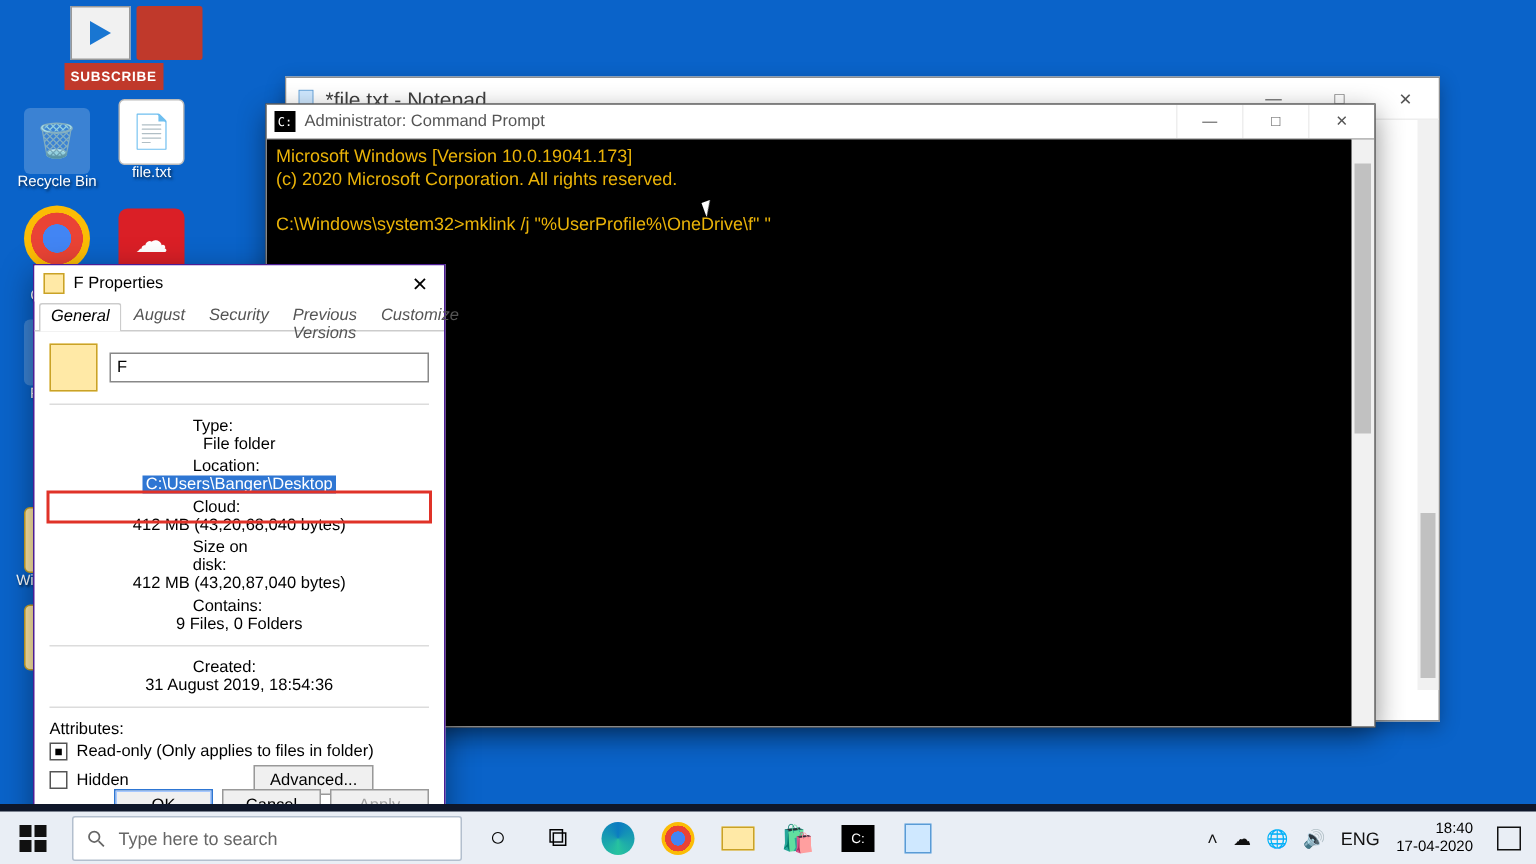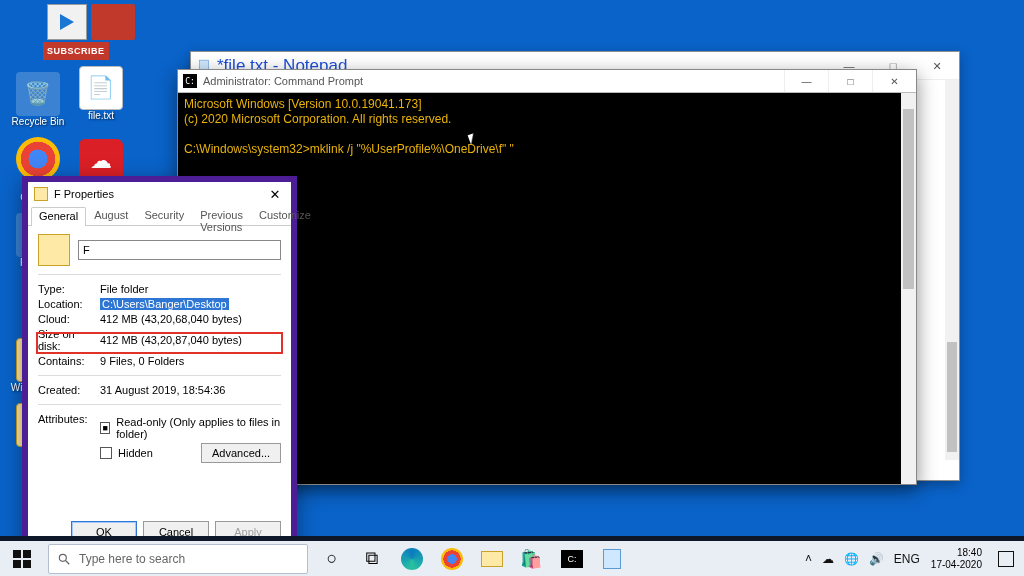--- a/index.html
+++ b/index.html
@@ -16,53 +16,53 @@
   .col2 { position: absolute; left: 76px; top: 66px; width: 50px; display:flex; flex-direction:column; gap:18px;}
 
   .subscribe { position:absolute; top:0; left:4px; width:100px; height:60px;margin-left:39px; }
   .subscribe .tile{position:absolute; top:4px; left:4px;width:40px;height:36px;background:#f1f1f1;border:1px solid #999;display:flex;align-items:center;justify-content:center;}
   .subscribe .play{width:0;height:0;border-top:8px solid transparent;border-bottom:8px solid transparent;border-left:14px solid #1976d2;}
   .subscribe .box{position:absolute;top:4px;left:48px;width:44px;height:36px;background:#c0392b;border-radius:2px;}
   .subscribe .bar{position:absolute;top:42px;left:0;height:18px;background:#c0392b;color:#fff;font-size:9px;font-weight:bold;letter-spacing:.5px;display:flex;align-items:center;justify-content:center;padding:0 4px;}
 
   
   .notepad-win { position:absolute; top:51px; left:190px; width:770px; height:430px; background:#fff; border:1px solid #8f8f8f; box-shadow:0 4px 12px rgba(0,0,0,.3); }
-  .notepad-win .tb { height:28px; background:#fff; display:flex; align-items:center; padding:0 6px; font-size:17px; color:#1d4ed8; border-bottom:1px solid #eee;}
+  .notepad-win .tb { height:28px; background:#fff; display:flex; align-items:center; padding:0 6px; font-size:14px; color:#404040; border-bottom:1px solid #eee;}
   .notepad-win .tb svg{width:14px;height:14px;margin-right:6px;}
   .notepad-win .controls{position:absolute;top:0;right:0;display:flex;}
   .notepad-win .controls .c{width:44px;height:28px;display:flex;align-items:center;justify-content:center;font-size:11px;color:#555;}
   .np-scroll{position:absolute;top:28px;right:0;bottom:20px;width:14px;background:#f1f1f1;}
   .np-thumb{position:absolute;bottom:8px;left:2px;width:10px;height:110px;background:#c1c1c1;}
 
   
   .cmd-win { position:absolute; top:69px; left:177px; width:740px; height:416px; background:#000; border:1px solid #888; box-shadow:0 6px 18px rgba(0,0,0,.45);}
   .cmd-win .tb { height:23px; background:#fff; display:flex; align-items:center; padding:0 5px; font-size:11px; color:#555; border-bottom:1px solid #bbb;}
   .cmd-win .tb .cmdicon{width:14px;height:14px;background:#000;margin-right:6px;display:flex;align-items:center;justify-content:center;color:#fff;font-size:8px;font-family:monospace;}
   .cmd-win .controls{position:absolute;top:0;right:0;display:flex;}
   .cmd-win .controls .c{width:44px;height:22px;display:flex;align-items:center;justify-content:center;font-size:10px;color:#555;background:#fff;border-left:1px solid #eee;}
   .cmd-term{position:absolute;top:23px;left:0;right:15px;bottom:0;background:#000;color:#eab308;font-family:Consolas,monospace;font-size:12px;padding:4px 6px;line-height:15px;white-space:pre;}
   .cmd-scroll{position:absolute;top:23px;right:0;bottom:0;width:15px;background:#f1f1f1;}
   .cmd-scroll .thumb{position:absolute;top:16px;left:2px;width:11px;height:180px;background:#c1c1c1;}
   .cursor{position:absolute;top:63px;left:291px;width:12px;height:18px;pointer-events:none;}
   .cursor::before{content:"";position:absolute;width:0;height:0;border-left:6px solid #fff;border-right:6px solid transparent;border-bottom:10px solid transparent;border-top:0;filter:drop-shadow(0 0 1px #000);transform:rotate(-20deg);}
 
   
-  .props { position:absolute; top:176px; left:22px; width:275px; height:382px; background:#fff; border:6px solid #4c1d95; box-shadow:0 6px 20px rgba(0,0,0,.4); font-size:11px; color:#000;}
+  .props { position:absolute; top:176px; left:22px; width:275px; height:382px; background:#fff; border:1px solid #4c1d95; box-shadow:0 6px 20px rgba(0,0,0,.4); font-size:11px; color:#000;}
   .props .ptitle{height:24px;display:flex;align-items:center;padding:0 6px;background:#fff;}
   .props .ptitle .ficon{width:14px;height:14px;background:#ffe9a6;border:1px solid #c9a227;margin-right:6px;}
   .props .px{position:absolute;top:2px;right:4px;width:24px;height:20px;display:flex;align-items:center;justify-content:center;font-size:13px;}
   .tabs{display:flex;gap:0;padding:0 3px;border-bottom:1px solid #ccc;height:20px;}
-  .tab{padding:2px 7px;font-size:11px;color:#555;border:1px solid transparent;border-bottom:none;border-top-left-radius:2px;border-top-right-radius:2px;cursor:default;}
+  .tab{padding:2px 7px;font-size:11px;color:#555;border:1px solid transparent;border-bottom:none;border-top-left-radius:2px;border-top-right-radius:2px;cursor:default;font-style:italic;}
   .tab.active{background:#fff;border-color:#ccc;color:#000;position:relative;top:1px;}
   .pbody{padding:8px 10px 6px 10px;}
   .namerow{display:flex;align-items:center;gap:8px;}
   .namerow .fbig{width:32px;height:32px;background:#ffe9a6;border:1px solid #c9a227;}
   .namerow input{flex:1;height:20px;font-size:11px;padding:0 4px;border:1px solid #888;}
   .hr{border:0;border-top:1px solid #dcdcdc;margin:8px 0;}
-  .kv{display:flex;margin:3px 0;align-items:center;}
+  .kv{display:flex;margin:3px 0;align-items:center;flex-direction:column;}
   .kv .k{width:62px;color:#000;}
   .kv .v{flex:1;color:#000;}
   .loc-highlight{position:absolute;top:106px;left:8px;right:8px;height:22px;border:2px solid #e03228;pointer-events:none;}
   .selected{background:#2e76d3;color:#fff;padding:0 2px;}
   .attrrow{display:flex;align-items:center;margin:3px 0;}
   .chk{width:12px;height:12px;border:1px solid #555;margin-right:6px;display:inline-flex;align-items:center;justify-content:center;font-size:9px;}
   .btnrow{display:flex;gap:6px;justify-content:flex-end;padding:0 10px 2px 10px;position:absolute;bottom:8px;left:0;right:0;}
   .btn{width:66px;height:21px;border:1px solid #999;background:#f0f0f0;font-size:11px;display:flex;align-items:center;justify-content:center;}
   .btn.default{border:1px solid #2e76d3;box-shadow:0 0 0 1px #a6c8ff inset;}
   .btn.disabled{color:#a0a0a0;}

